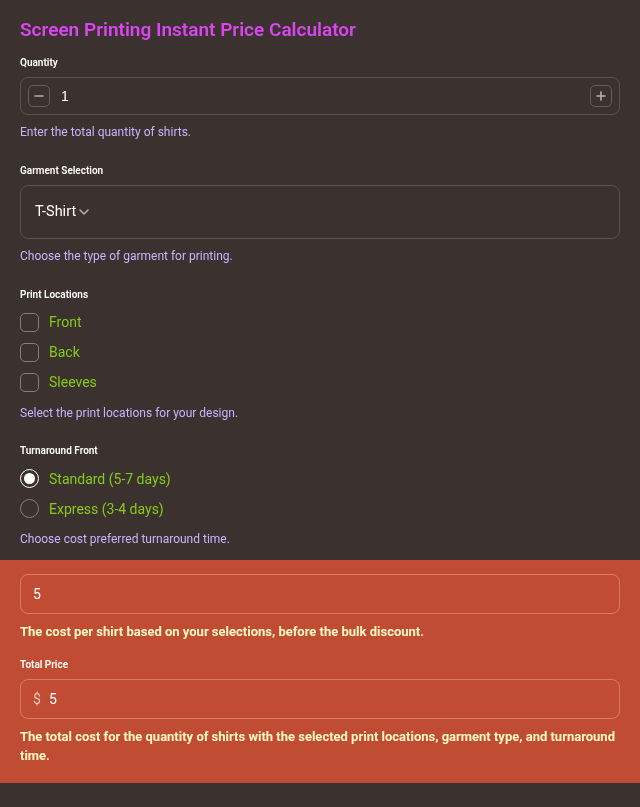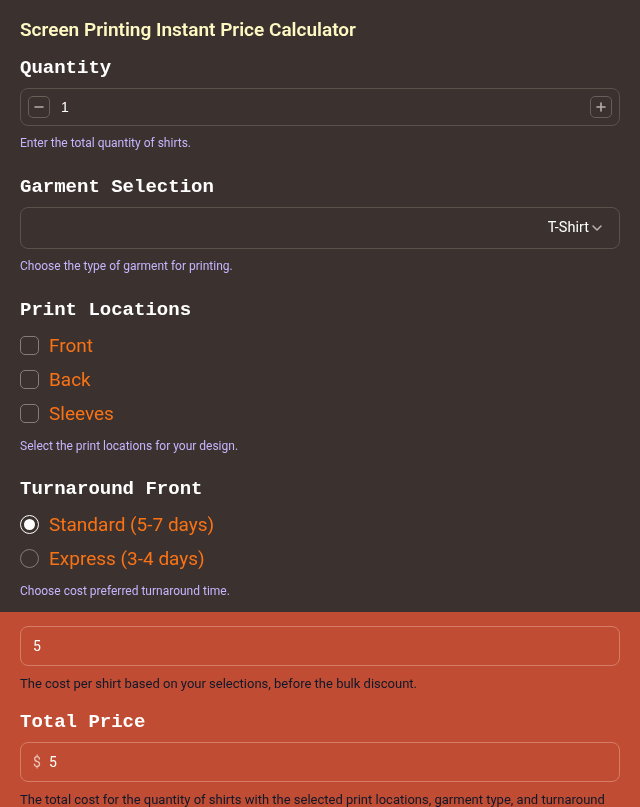--- a/index.html
+++ b/index.html
@@ -10,31 +10,30 @@
       width: 640px;
       overflow-x: hidden;
     }
     .container { width: 640px; }
     .header {
       padding: 18px 20px 10px;
     }
     .title {
       font-size: 19px;
       font-weight: 600;
-      color: #fef9c3;
+      color: #d946ef;
     }
     .section {
       padding: 6px 20px 4px;
     }
     .label {
-      font-size: 19px;
+      font-size: 10px;
       font-weight: 600;
       color: #fff;
       margin-bottom: 9px;
-      font-family: Liberation Mono, monospace;
     }
     .helper {
       font-size: 12px;
       color: #c4b5fd;
       margin-top: 9px;
       line-height: 1.4;
     }
     .field-box {
       border: 1px solid #5d514c;
       border-radius: 8px;
@@ -67,43 +66,43 @@
       color: #fff;
       font-size: 14px;
       padding: 0 4px;
       outline: none;
       height: 100%;
     }
     .select-box {
       border: 1px solid #5d514c;
       border-radius: 8px;
       background: #3b312e;
-      height: 42px;
+      height: 54px;
       display: flex;
       align-items: center;
       padding: 0 14px;
       cursor: pointer;
-      justify-content: flex-end;
+      justify-content: flex-start;
     }
     .select-box .value {
       color: #fff;
       font-size: 14.5px;
     }
     .chevron { color: #b9afa9; display: flex; }
     .check-row, .radio-row {
       display: flex;
       align-items: center;
       gap: 10px;
       padding: 4px 0;
       cursor: pointer;
       margin-bottom: 3px;
     }
     .check-row .lbl, .radio-row .lbl {
-      font-size: 19px;
-      color: #f97316;
+      font-size: 14px;
+      color: #84cc16;
     }
     .checkbox {
       width: 19px;
       height: 19px;
       border: 1.5px solid #877c77;
       border-radius: 5px;
       background: transparent;
       flex-shrink: 0;
     }
     .radio {
@@ -130,22 +129,23 @@
     }
     .highlight-block {
       background: #c04d33;
       padding: 14px 20px 18px;
     }
     .highlight-block .label {
       color: #fff;
       margin-top: 4px;
     }
     .highlight-block .helper {
-      color: #0f172a;
+      color: #fef9c3;
       font-size: 13px;
+      font-weight: bold;
     }
     .readonly-box {
       border: 1px solid #d77c67;
       border-radius: 8px;
       background: #c04d33;
       height: 40px;
       display: flex;
       align-items: center;
       padding: 0 12px;
       color: #fff;

